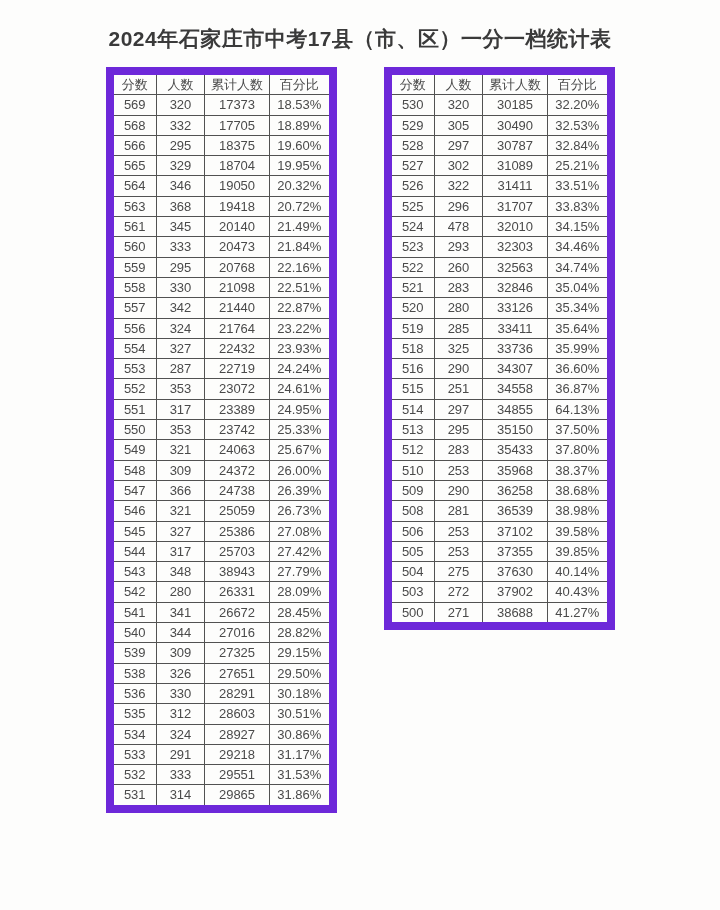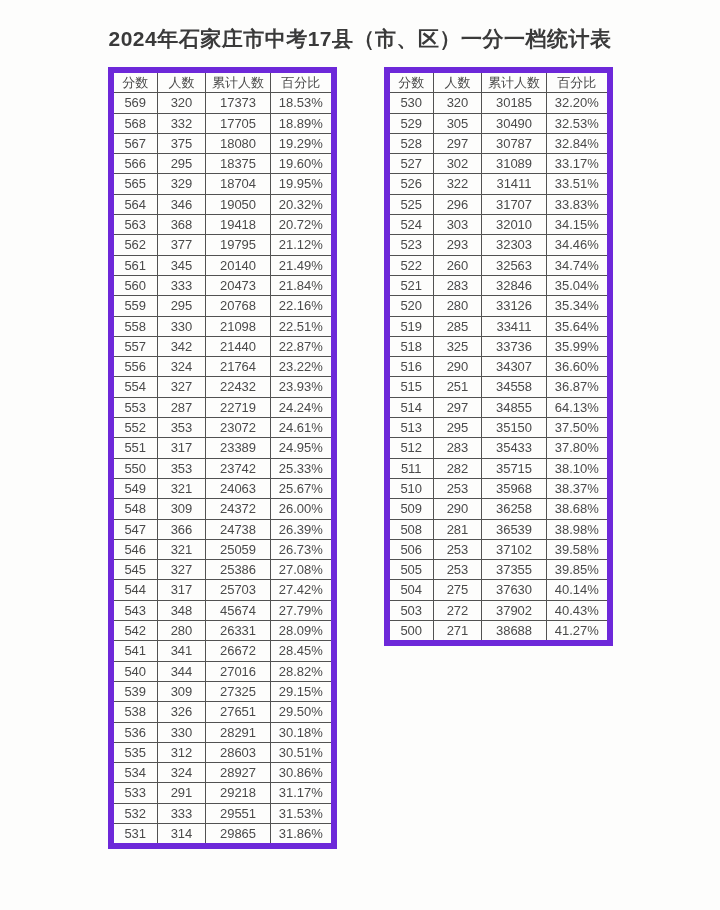--- a/index.html
+++ b/index.html
@@ -29,21 +29,21 @@
   .tables {
     display: flex;
     justify-content: center;
     align-items: flex-start;
     gap: 47px;
   }
   table.score-table {
     border-collapse: collapse;
     table-layout: fixed;
     width: 223px;
-    border: 6px solid #6d28d9;
+    border: 8px solid #6d28d9;
   }
   table.score-table th,
   table.score-table td {
     border: 1.5px solid #525252;
     text-align: center;
     vertical-align: middle;
     font-size: 13px;
     font-weight: normal;
     color: #4a4a4a;
     height: 19.3px;
@@ -85,26 +85,20 @@
             <td>17373</td>
             <td>18.53%</td>
           </tr>
           <tr>
             <td>568</td>
             <td>332</td>
             <td>17705</td>
             <td>18.89%</td>
           </tr>
           <tr>
-            <td>567</td>
-            <td>375</td>
-            <td>18080</td>
-            <td>19.29%</td>
-          </tr>
-          <tr>
             <td>566</td>
             <td>295</td>
             <td>18375</td>
             <td>19.60%</td>
           </tr>
           <tr>
             <td>565</td>
             <td>329</td>
             <td>18704</td>
             <td>19.95%</td>
@@ -115,26 +109,20 @@
             <td>19050</td>
             <td>20.32%</td>
           </tr>
           <tr>
             <td>563</td>
             <td>368</td>
             <td>19418</td>
             <td>20.72%</td>
           </tr>
           <tr>
-            <td>562</td>
-            <td>377</td>
-            <td>19795</td>
-            <td>21.12%</td>
-          </tr>
-          <tr>
             <td>561</td>
             <td>345</td>
             <td>20140</td>
             <td>21.49%</td>
           </tr>
           <tr>
             <td>560</td>
             <td>333</td>
             <td>20473</td>
             <td>21.84%</td>
@@ -225,21 +213,21 @@
           </tr>
           <tr>
             <td>544</td>
             <td>317</td>
             <td>25703</td>
             <td>27.42%</td>
           </tr>
           <tr>
             <td>543</td>
             <td>348</td>
-            <td>45674</td>
+            <td>38943</td>
             <td>27.79%</td>
           </tr>
           <tr>
             <td>542</td>
             <td>280</td>
             <td>26331</td>
             <td>28.09%</td>
           </tr>
           <tr>
             <td>541</td>
@@ -334,37 +322,37 @@
           <tr>
             <td>528</td>
             <td>297</td>
             <td>30787</td>
             <td>32.84%</td>
           </tr>
           <tr>
             <td>527</td>
             <td>302</td>
             <td>31089</td>
-            <td>33.17%</td>
+            <td>25.21%</td>
           </tr>
           <tr>
             <td>526</td>
             <td>322</td>
             <td>31411</td>
             <td>33.51%</td>
           </tr>
           <tr>
             <td>525</td>
             <td>296</td>
             <td>31707</td>
             <td>33.83%</td>
           </tr>
           <tr>
             <td>524</td>
-            <td>303</td>
+            <td>478</td>
             <td>32010</td>
             <td>34.15%</td>
           </tr>
           <tr>
             <td>523</td>
             <td>293</td>
             <td>32303</td>
             <td>34.46%</td>
           </tr>
           <tr>
@@ -419,26 +407,20 @@
             <td>513</td>
             <td>295</td>
             <td>35150</td>
             <td>37.50%</td>
           </tr>
           <tr>
             <td>512</td>
             <td>283</td>
             <td>35433</td>
             <td>37.80%</td>
-          </tr>
-          <tr>
-            <td>511</td>
-            <td>282</td>
-            <td>35715</td>
-            <td>38.10%</td>
           </tr>
           <tr>
             <td>510</td>
             <td>253</td>
             <td>35968</td>
             <td>38.37%</td>
           </tr>
           <tr>
             <td>509</td>
             <td>290</td>

